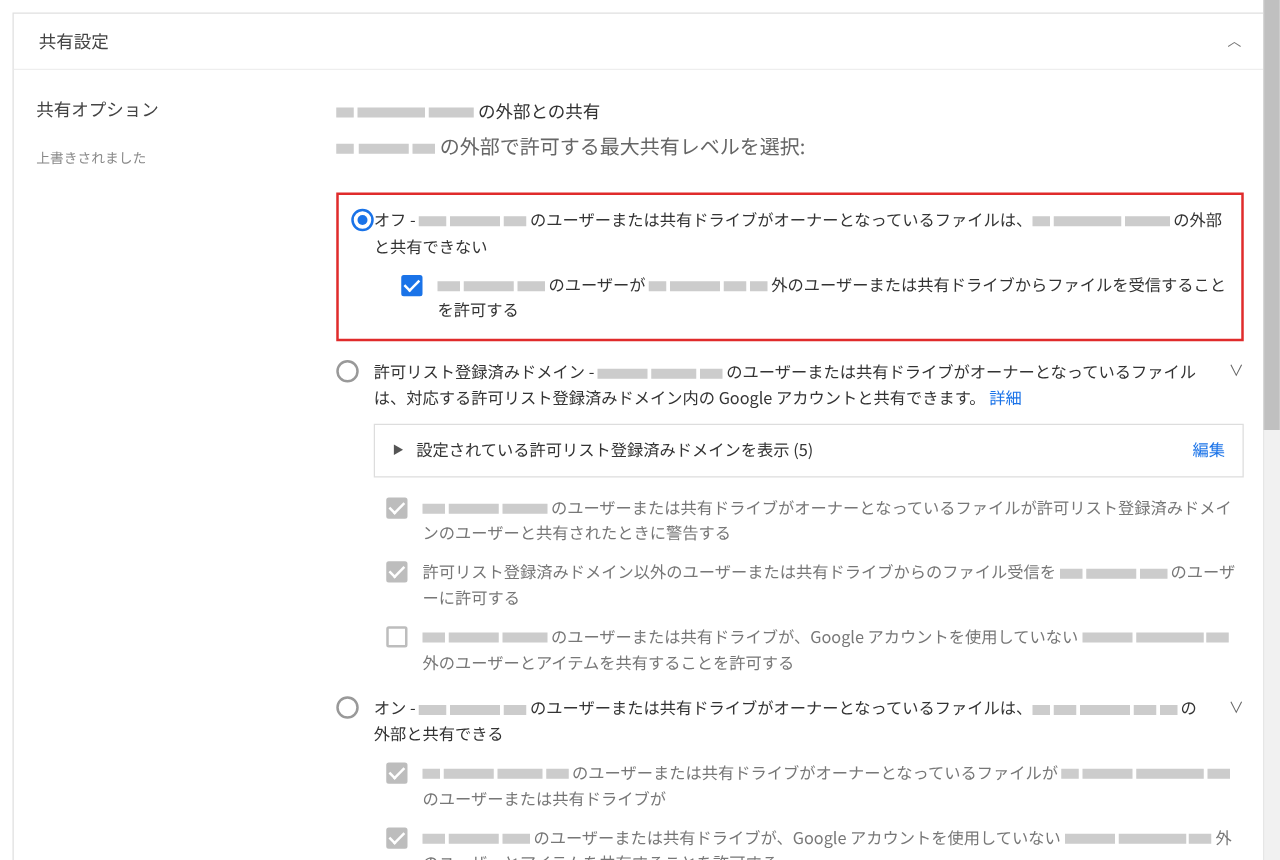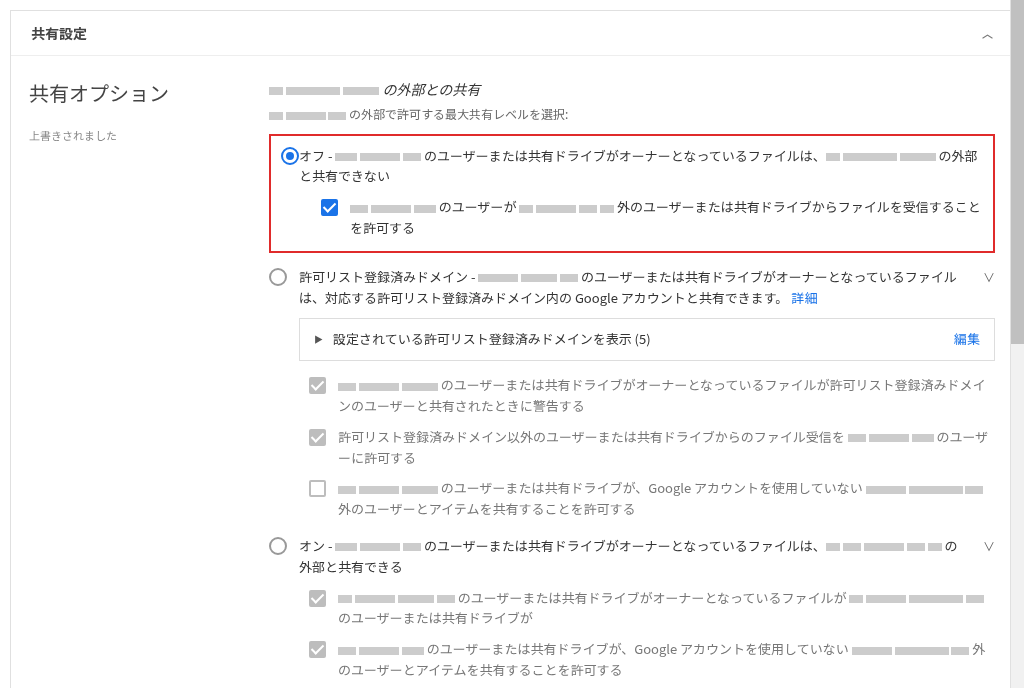--- a/index.html
+++ b/index.html
@@ -10,31 +10,30 @@
       color: #333;
       width: 1024px;
     }
     .panel { border: 1px solid #e0e0e0; background: #fff; }
     .panel-header {
       display: flex;
       justify-content: space-between;
       align-items: center;
       padding: 12px 20px;
       border-bottom: 1px solid #eee;
-      font-weight: bold;
     }
     .panel-title { font-size: 14px; color: #444; }
     .chevron { color: #777; font-size: 11px; }
     .content { display: flex; padding: 22px 18px 10px; }
     .leftcol { width: 240px; flex-shrink: 0; }
-    .leftcol .heading { font-size: 20px; color: #444; }
+    .leftcol .heading { font-size: 14px; color: #444; }
     .leftcol .sub { font-size: 11px; color: #888; margin-top: 20px; }
     .rightcol { flex: 1; font-size: 13px; color: #333; line-height: 1.6; }
-    .section-title { font-size: 14px; margin-bottom: 4px; font-style: italic; }
-    .section-sub { font-size: 12px; color: #666; margin-bottom: 10px; }
+    .section-title { font-size: 14px; margin-bottom: 4px; }
+    .section-sub { font-size: 16px; color: #666; margin-bottom: 24px; }
     .redbox { border: 2px solid #e02b2b; padding: 10px 10px 12px; margin-bottom: 14px; }
     .radio-row { display: flex; align-items: flex-start; }
     .radio-row .text { flex: 1; }
     .radio-outer {
       width: 18px; height: 18px; border-radius: 50%;
       border: 2px solid #999; flex-shrink: 0; margin-top: 1px;
       position: relative; background: #fff;
     }
     .radio-outer.selected { border-color: #1a73e8; }
     .radio-outer.selected:after {

